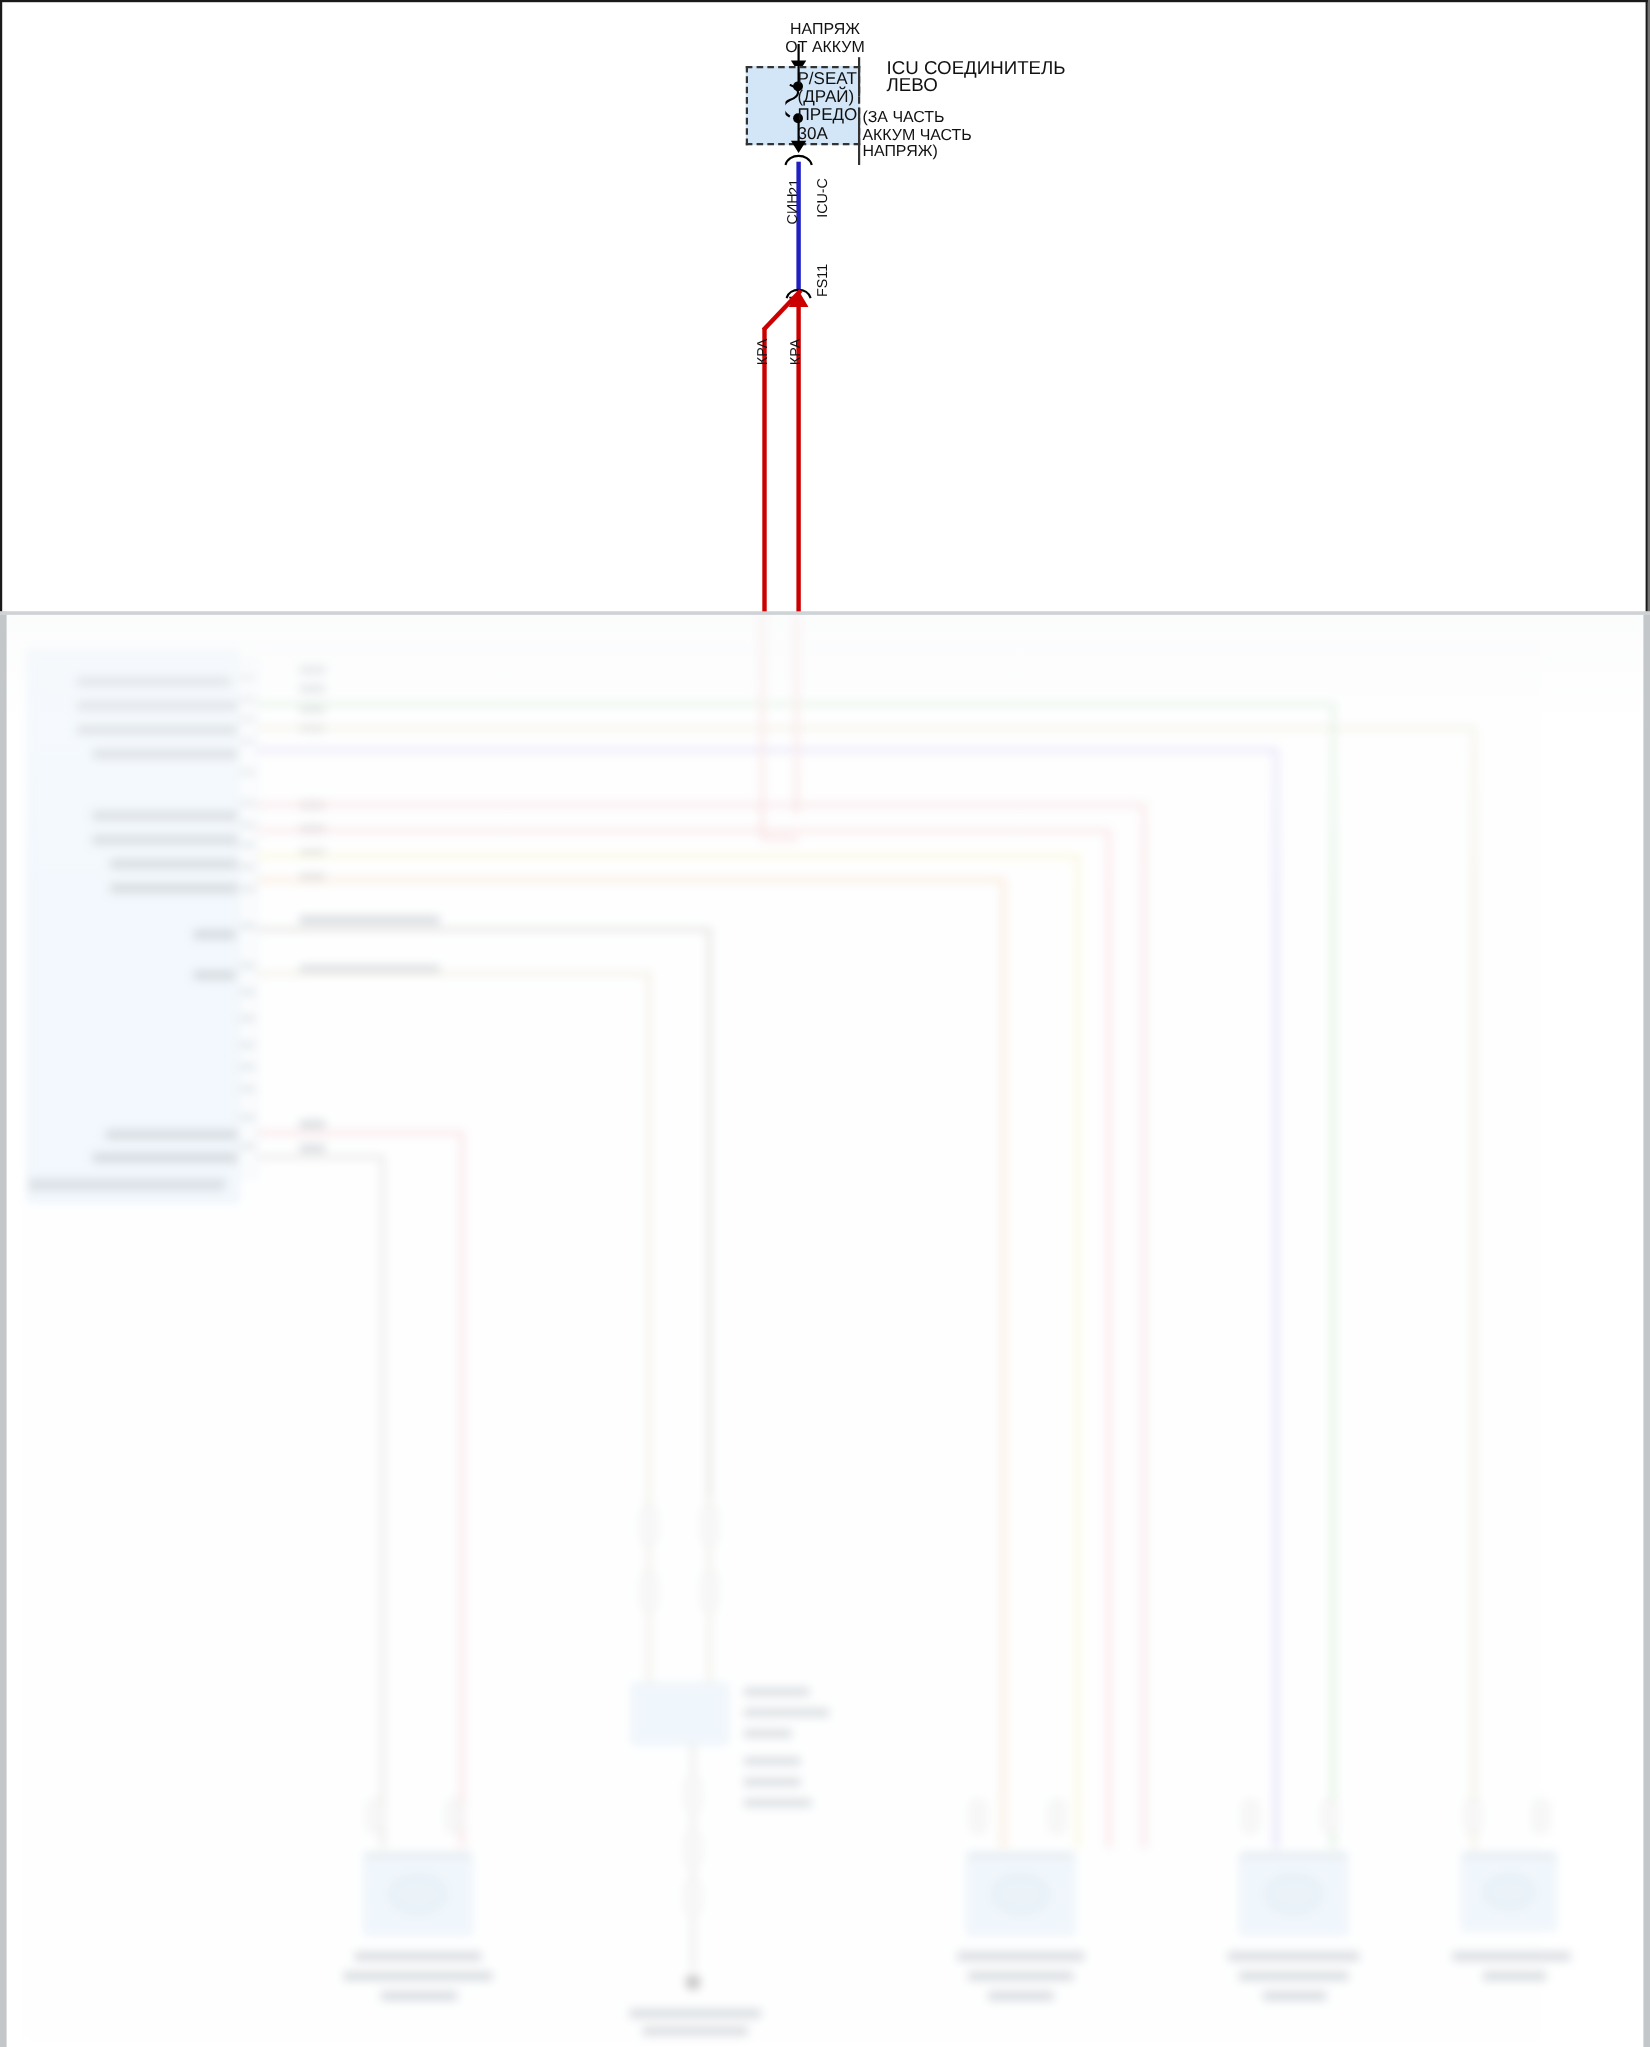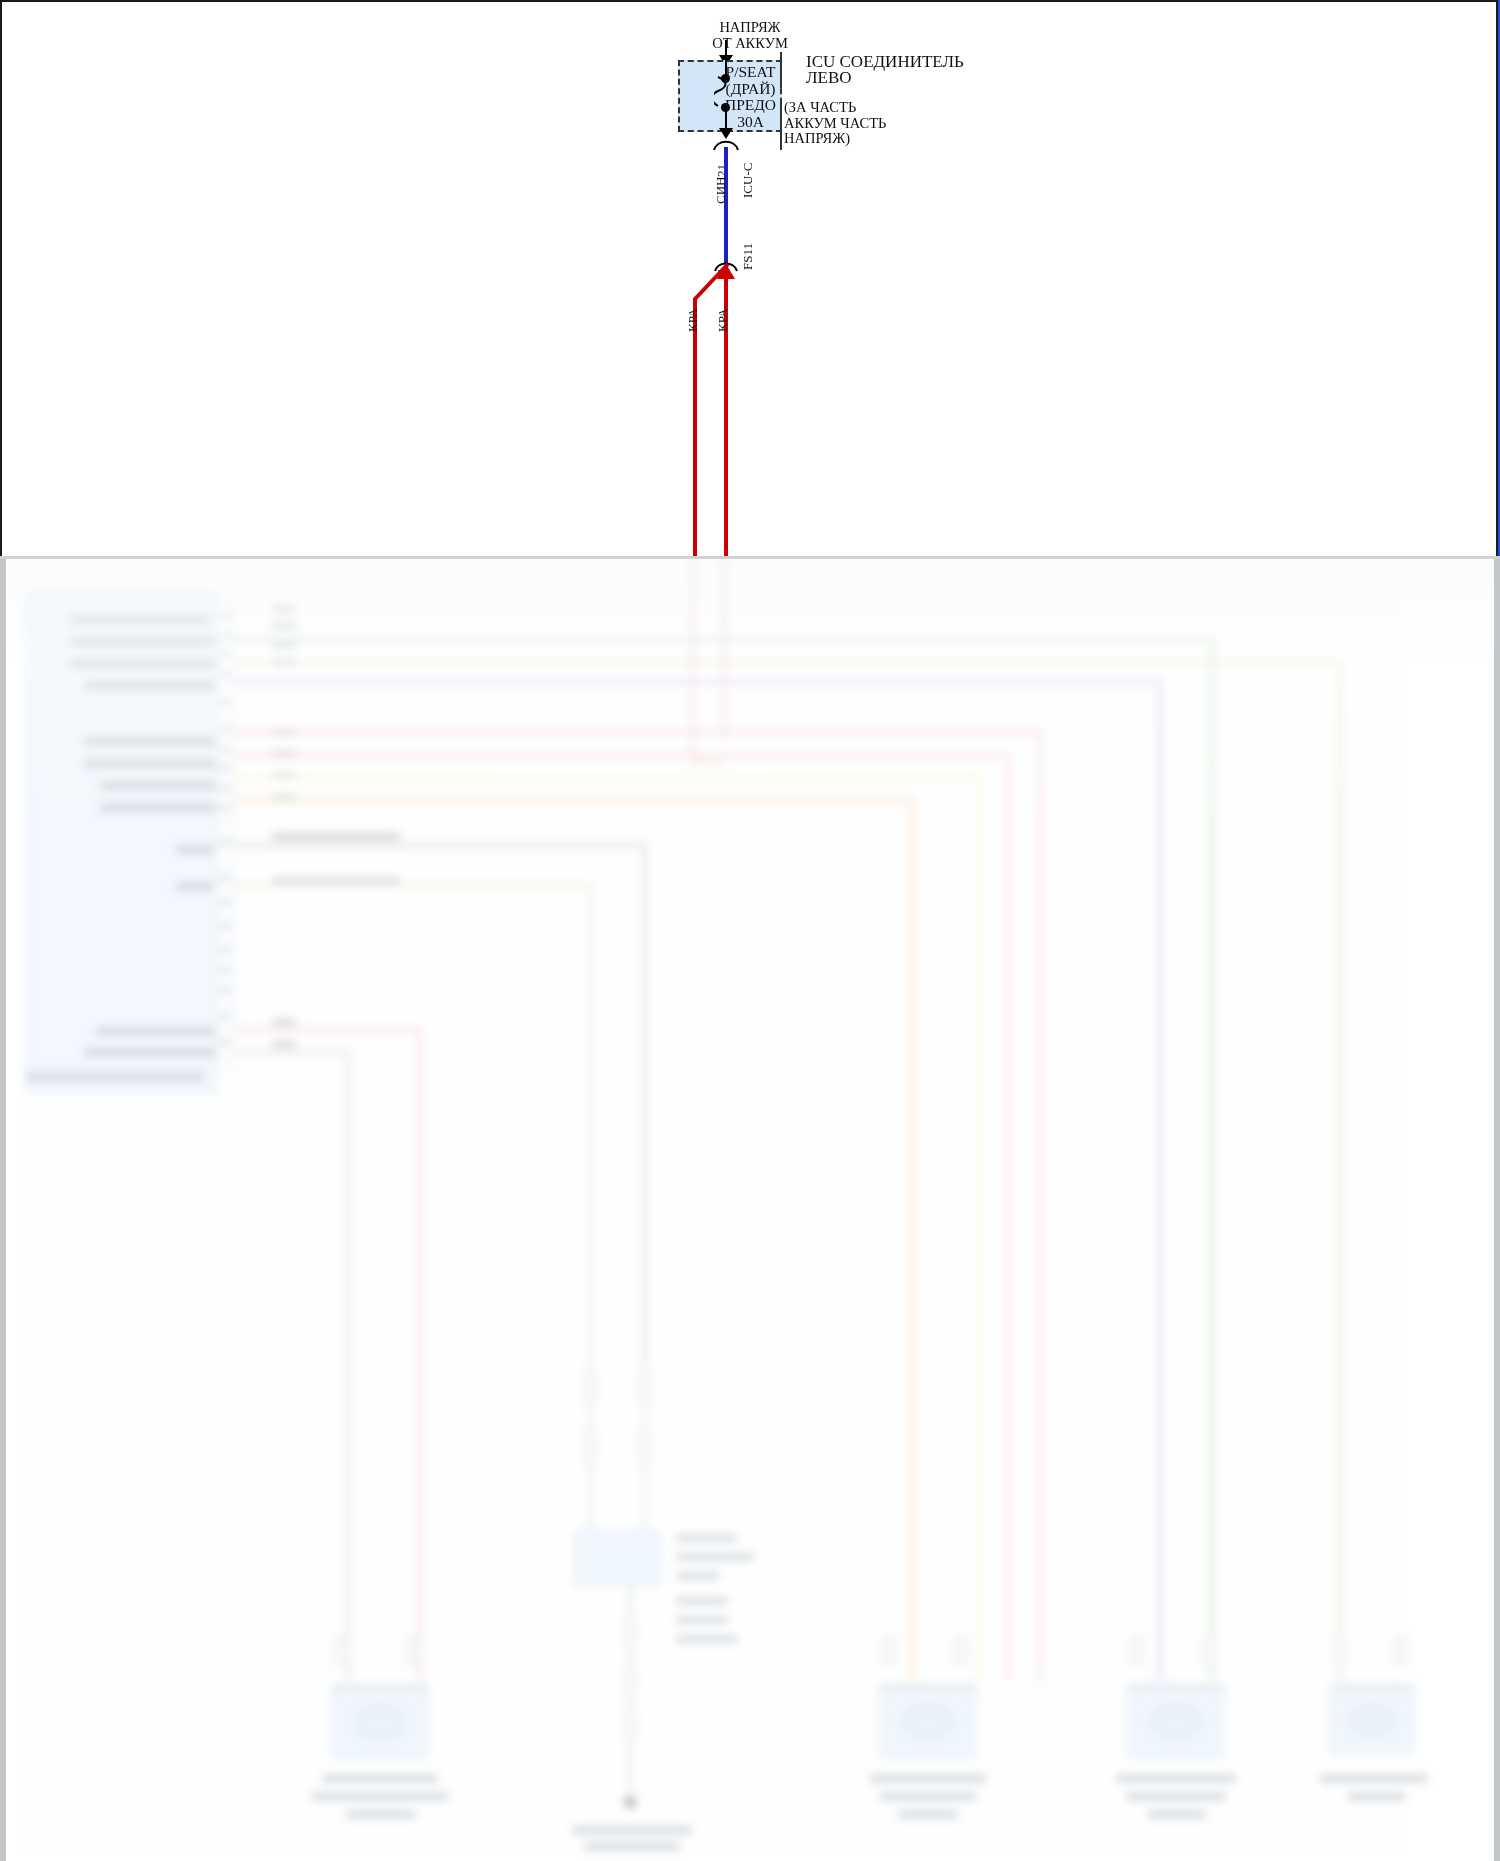--- a/index.html
+++ b/index.html
@@ -1,19 +1,19 @@
 <!DOCTYPE html>
 <html><head>
 <meta charset="utf-8">
 <title>Wiring Diagram</title>
 <style>
   html,body{margin:0;padding:0;background:#ffffff;}
   body{font-family:"Liberation Sans",sans-serif;}
   #page{
-    position:relative;width:1500px;height:1861px;overflow:hidden;background:#1d4ed8;font-family:Liberation Serif, serif;
+    position:relative;width:1500px;height:1861px;overflow:hidden;background:#737373;
   }
   
   #sheet{
     position:absolute;left:0;top:0;width:1498px;height:556px;
     background:#ffffff;
     border-top:2px solid #1a1a1a;
     border-left:2px solid #1a1a1a;
     border-right:2px solid #1a1a1a;
     box-sizing:border-box;
   }
@@ -40,21 +40,21 @@
   .bl-edge-r{position:absolute;right:0;top:0;width:6px;height:1305px;background:#b9bdc0;opacity:.85;z-index:6;}
   .txt{position:absolute;white-space:pre;color:#111;line-height:1.16;}
   .vtxt{position:absolute;white-space:pre;color:#111;transform-origin:0 0;transform:rotate(-90deg);}
   .node{position:absolute;width:9px;height:9px;border-radius:50%;background:#000;}
 
   
   #fusebox{
     position:absolute;left:676px;top:58px;width:104px;height:72px;
     background:#d3e6f7;border:2px dashed #333;box-sizing:border-box;
   }
-  #fuse-label-ps{position:absolute;left:723px;top:62px;font-size:15.5px;color:#111;white-space:pre;line-height:16.5px;text-align:center;}
+  #fuse-label-ps{position:absolute;left:723px;top:62px;font-size:15.5px;color:#111;white-space:pre;line-height:16.5px;}
   #fuse-title{position:absolute;left:688px;top:18px;width:120px;text-align:center;font-size:14.5px;color:#111;line-height:15.5px;}
   #icu-label{position:absolute;left:804px;top:52px;font-size:17px;color:#111;line-height:15.6px;white-space:pre;}
   #icu-label2{position:absolute;left:782px;top:98px;font-size:14.5px;color:#111;line-height:15.6px;white-space:pre;}
   .brk{position:absolute;width:2px;background:#333;left:778px;}
 
   
   #feed-arrow-top{position:absolute;left:723px;top:38px;width:2px;height:22px;background:#000;}
   #v-in{position:absolute;left:723px;top:58px;width:2px;height:19px;background:#000;}
   #v-out{position:absolute;left:723px;top:105px;width:2px;height:28px;background:#000;}
   #arrowhead{

